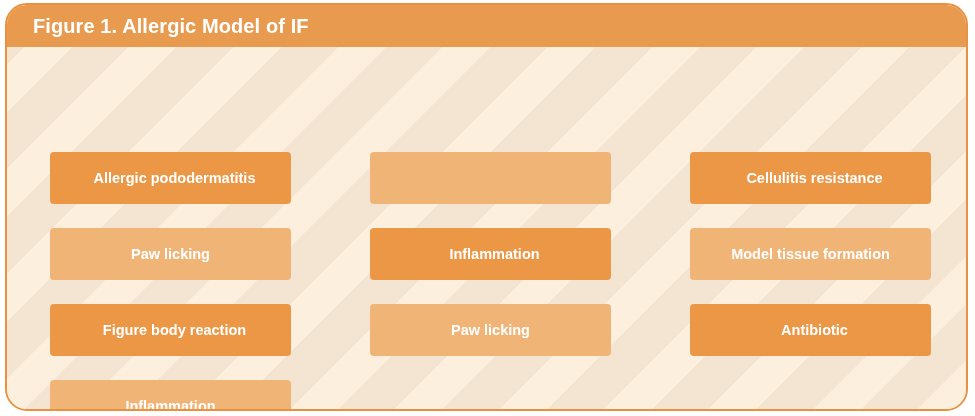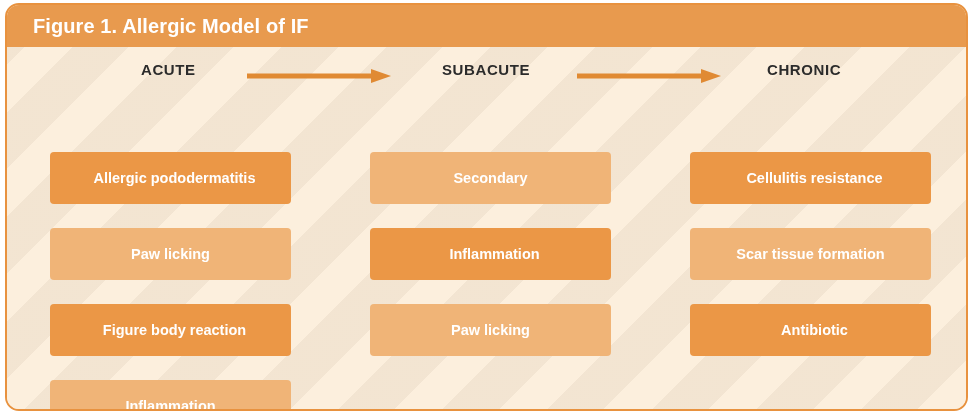--- a/index.html
+++ b/index.html
@@ -15,21 +15,21 @@
   }
 
   .figure-card {
     position: absolute;
     left: 5px;
     top: 3px;
     width: 963px;
     height: 408px;
     box-sizing: border-box;
     border: 2px solid #E8923F;
-    border-radius: 14px;
+    border-radius: 22px;
     overflow: hidden;
     background: #FBEEDC;
   }
 
   .figure-header {
     position: relative;
     height: 42px;
     background: #E89A4E;
     display: flex;
     align-items: center;
@@ -135,41 +135,20 @@
 <body>
 
 <div class="figure-card">
 
   <div class="figure-header">
     <div class="figure-title">Figure 1. Allergic Model of IF</div>
   </div>
 
   <div class="figure-body">
 
-    <div class="stage-row">
-      <div class="stage-label" id="stage-label-0">ACUTE</div>
-
-      <div class="stage-arrow" id="stage-arrow-0">
-        <svg width="144" height="14" viewBox="0 0 144 14">
-          <rect x="0" y="4.5" width="128" height="5" fill="#E08A33"></rect>
-          <polygon points="124,0 144,7 124,14" fill="#E08A33"></polygon>
-        </svg>
-      </div>
-
-      <div class="stage-label" id="stage-label-1">SUBACUTE</div>
-
-      <div class="stage-arrow" id="stage-arrow-1">
-        <svg width="144" height="14" viewBox="0 0 144 14">
-          <rect x="0" y="4.5" width="128" height="5" fill="#E08A33"></rect>
-          <polygon points="124,0 144,7 124,14" fill="#E08A33"></polygon>
-        </svg>
-      </div>
-
-      <div class="stage-label" id="stage-label-2">CHRONIC</div>
-    </div>
 
     <div class="columns">
 
       <div class="column" id="column-0">
         <div class="node-box tone-dark row-0">
           <span>Allergic pododermatitis</span>
         </div>
         <div class="node-box tone-light row-1">
           <span>Paw licking</span>
         </div>
@@ -177,37 +156,36 @@
           <span>Figure body reaction</span>
         </div>
         <div class="node-box tone-light row-3">
           <span>Inflammation</span>
         </div>
       </div>
 
       <div class="column" id="column-1">
         <div class="node-box tone-light row-0">
           <span>
-            <span class="node-line">Secondary</span>
           </span>
         </div>
         <div class="node-box tone-dark row-1">
           <span>Inflammation</span>
         </div>
         <div class="node-box tone-light row-2">
           <span>Paw licking</span>
         </div>
       </div>
 
       <div class="column" id="column-2">
         <div class="node-box tone-dark row-0">
           <span>Cellulitis resistance</span>
         </div>
         <div class="node-box tone-light row-1">
-          <span>Scar tissue formation</span>
+          <span>Model tissue formation</span>
         </div>
         <div class="node-box tone-dark row-2">
           <span>Antibiotic</span>
         </div>
       </div>
 
     </div>
   </div>
 </div>
 

